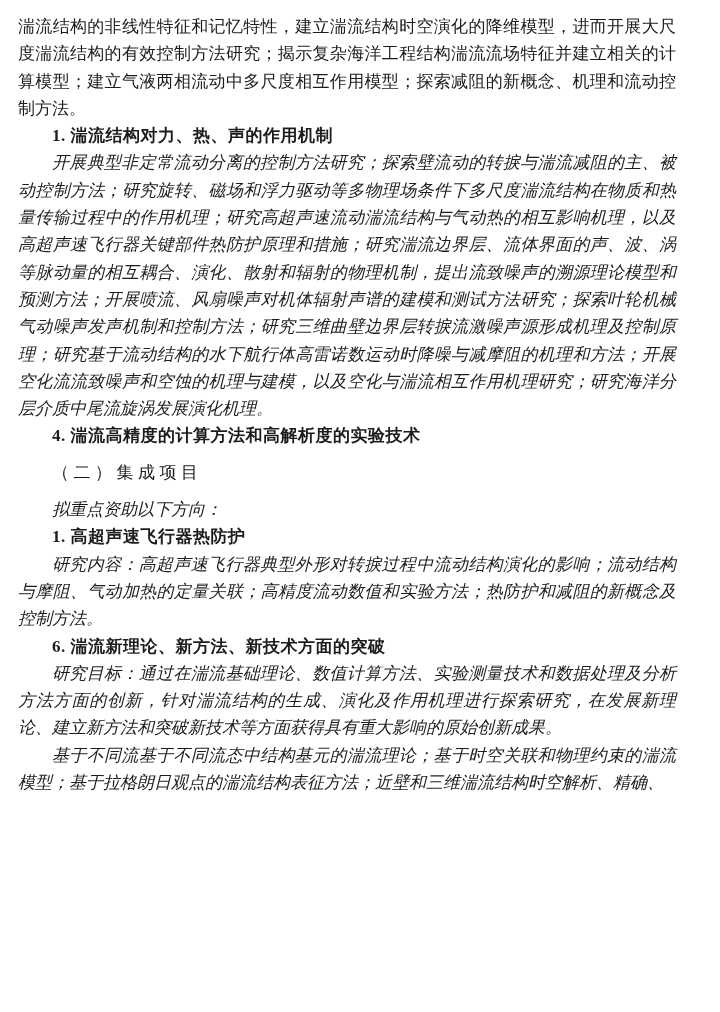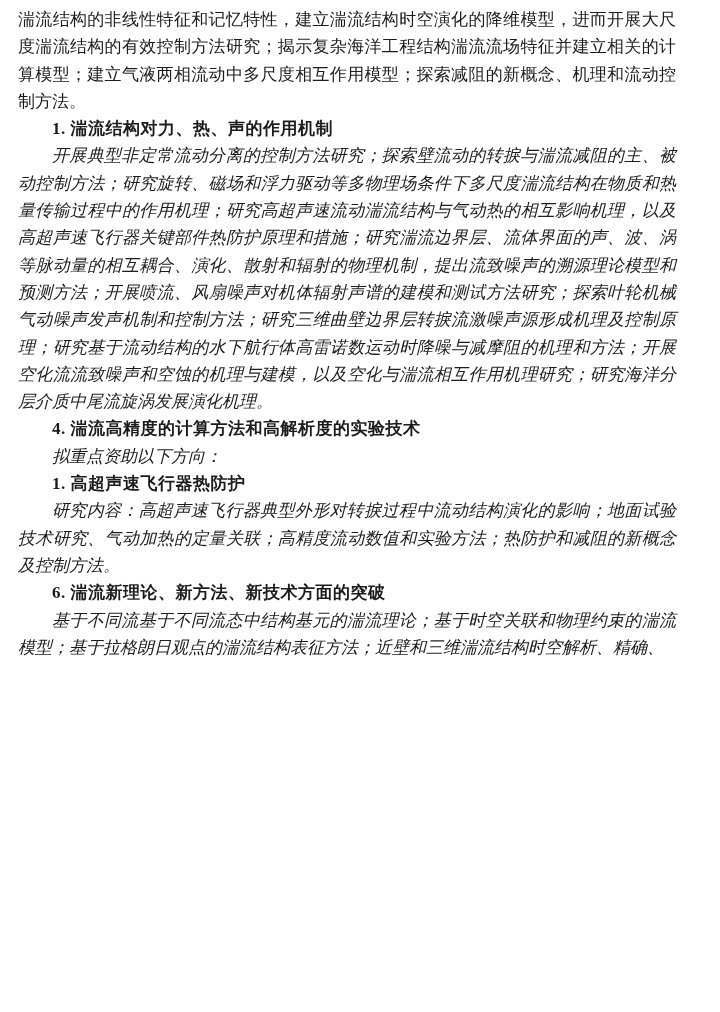--- a/index.html
+++ b/index.html
@@ -9,20 +9,21 @@
   }
   .page {
     position: relative;
     width: 720px;
     height: 832px;
     background: #ffffff;
     box-sizing: border-box;
     padding: 6px 44px 4px 18px;
     overflow: hidden;
     color: #1c1c1c;
+    margin-top: 7px;
   }
   .page p {
     margin: 0;
     font-family: "Liberation Serif", "DejaVu Serif", serif;
     font-size: 17px;
     line-height: 27.3px;
     text-align: justify;
     text-justify: inter-character;
     word-break: break-all;
     overflow-wrap: break-word;
@@ -53,25 +54,27 @@
 <div class="page">
   <p>湍流结构的非线性特征和记忆特性，建立湍流结构时空演化的降维模型，进而开展大尺度湍流结构的有效控制方法研究；揭示复杂海洋工程结构湍流流场特征并建立相关的计算模型；建立气液两相流动中多尺度相互作用模型；探索减阻的新概念、机理和流动控制方法。</p>
 
   <p class="num-heading">1. 湍流结构对力、热、声的作用机制</p>
 
   <p class="indent">开展典型非定常流动分离的控制方法研究；探索壁流动的转捩与湍流减阻的主、被动控制方法；研究旋转、磁场和浮力驱动等多物理场条件下多尺度湍流结构在物质和热量传输过程中的作用机理；研究高超声速流动湍流结构与气动热的相互影响机理，以及高超声速飞行器关键部件热防护原理和措施；研究湍流边界层、流体界面的声、波、涡等脉动量的相互耦合、演化、散射和辐射的物理机制，提出流致噪声的溯源理论模型和预测方法；开展喷流、风扇噪声对机体辐射声谱的建模和测试方法研究；探索叶轮机械气动噪声发声机制和控制方法；研究三维曲壁边界层转捩流激噪声源形成机理及控制原理；研究基于流动结构的水下航行体高雷诺数运动时降噪与减摩阻的机理和方法；开展空化流流致噪声和空蚀的机理与建模，以及空化与湍流相互作用机理研究；研究海洋分层介质中尾流旋涡发展演化机理。</p>
 
   <p class="num-heading">4. 湍流高精度的计算方法和高解析度的实验技术</p>
 
 
+  <p class="section-heading">（二）集成项目</p>
 
   <p class="indent">拟重点资助以下方向：</p>
 
   <p class="num-heading">1. 高超声速飞行器热防护</p>
 
 
-  <p class="indent">研究内容：高超声速飞行器典型外形对转捩过程中流动结构演化的影响；地面试验技术研究、气动加热的定量关联；高精度流动数值和实验方法；热防护和减阻的新概念及控制方法。</p>
+  <p class="indent">研究内容：高超声速飞行器典型外形对转捩过程中流动结构演化的影响；流动结构与摩阻、气动加热的定量关联；高精度流动数值和实验方法；热防护和减阻的新概念及控制方法。</p>
 
   <p class="num-heading">6. 湍流新理论、新方法、新技术方面的突破</p>
 
+  <p class="indent">研究目标：通过在湍流基础理论、数值计算方法、实验测量技术和数据处理及分析方法方面的创新，针对湍流结构的生成、演化及作用机理进行探索研究，在发展新理论、建立新方法和突破新技术等方面获得具有重大影响的原始创新成果。</p>
 
   <p class="indent">基于不同流基于不同流态中结构基元的湍流理论；基于时空关联和物理约束的湍流模型；基于拉格朗日观点的湍流结构表征方法；近壁和三维湍流结构时空解析、精确、</p>
 </div>
 
 </body></html>

